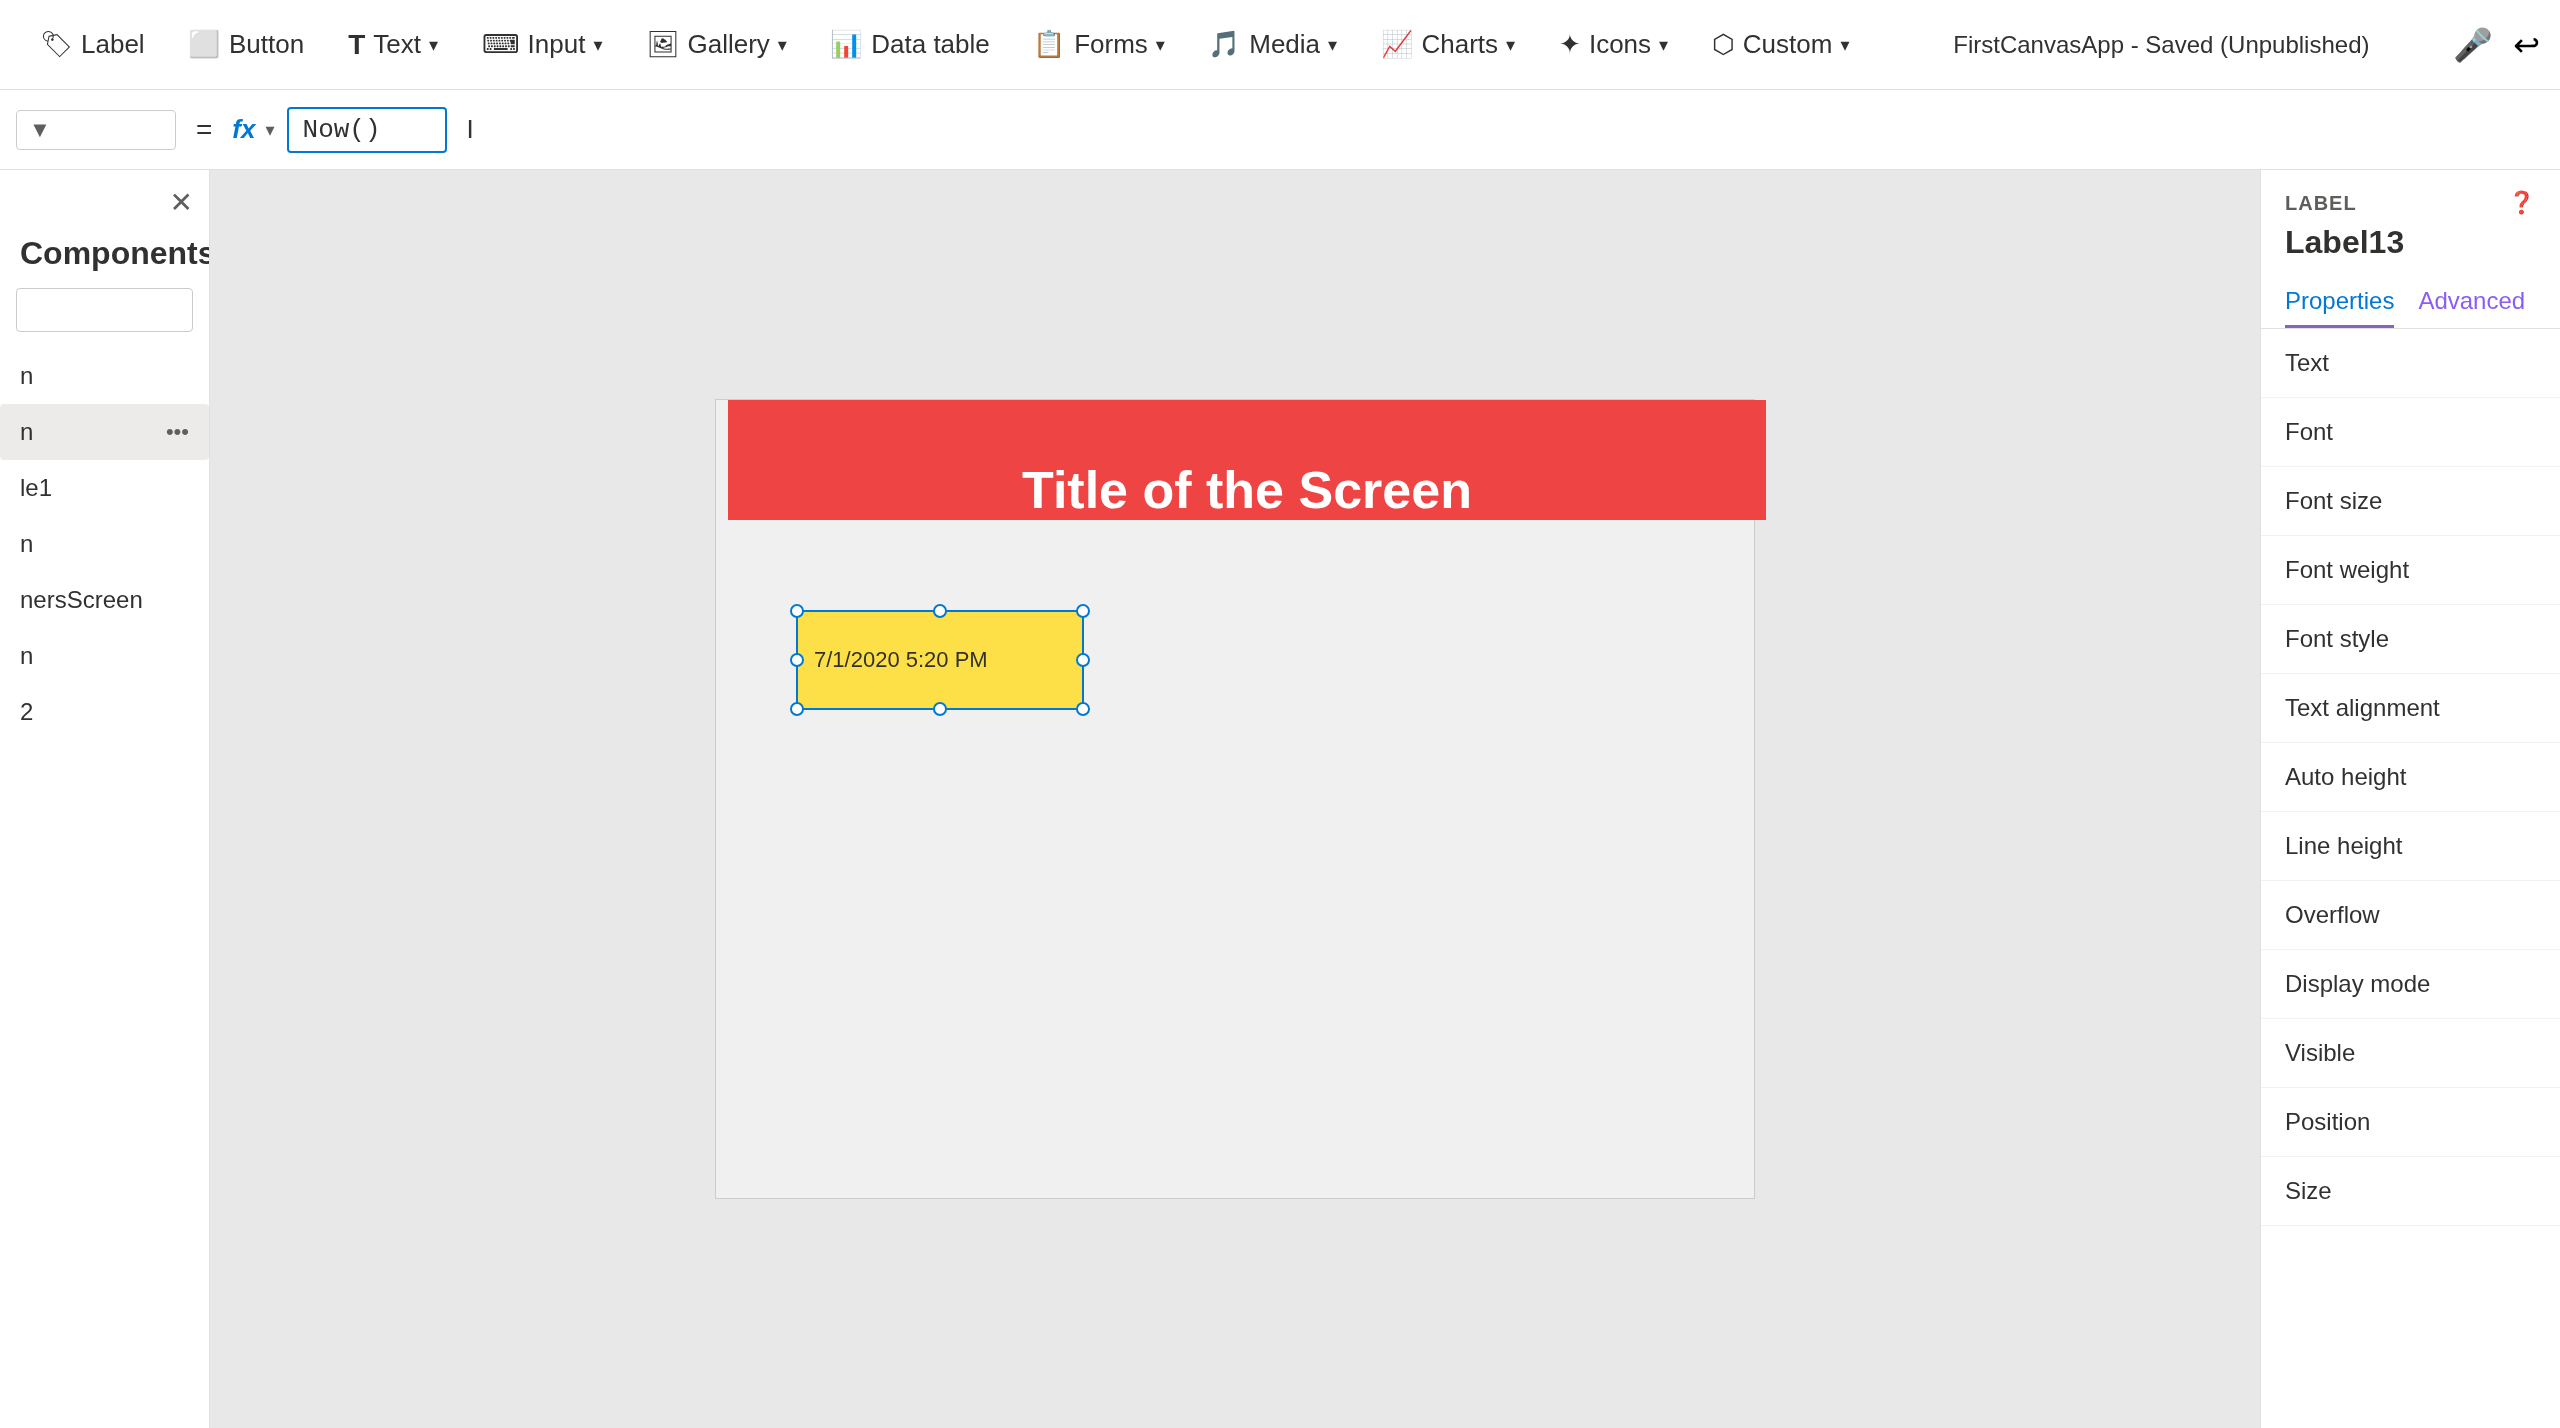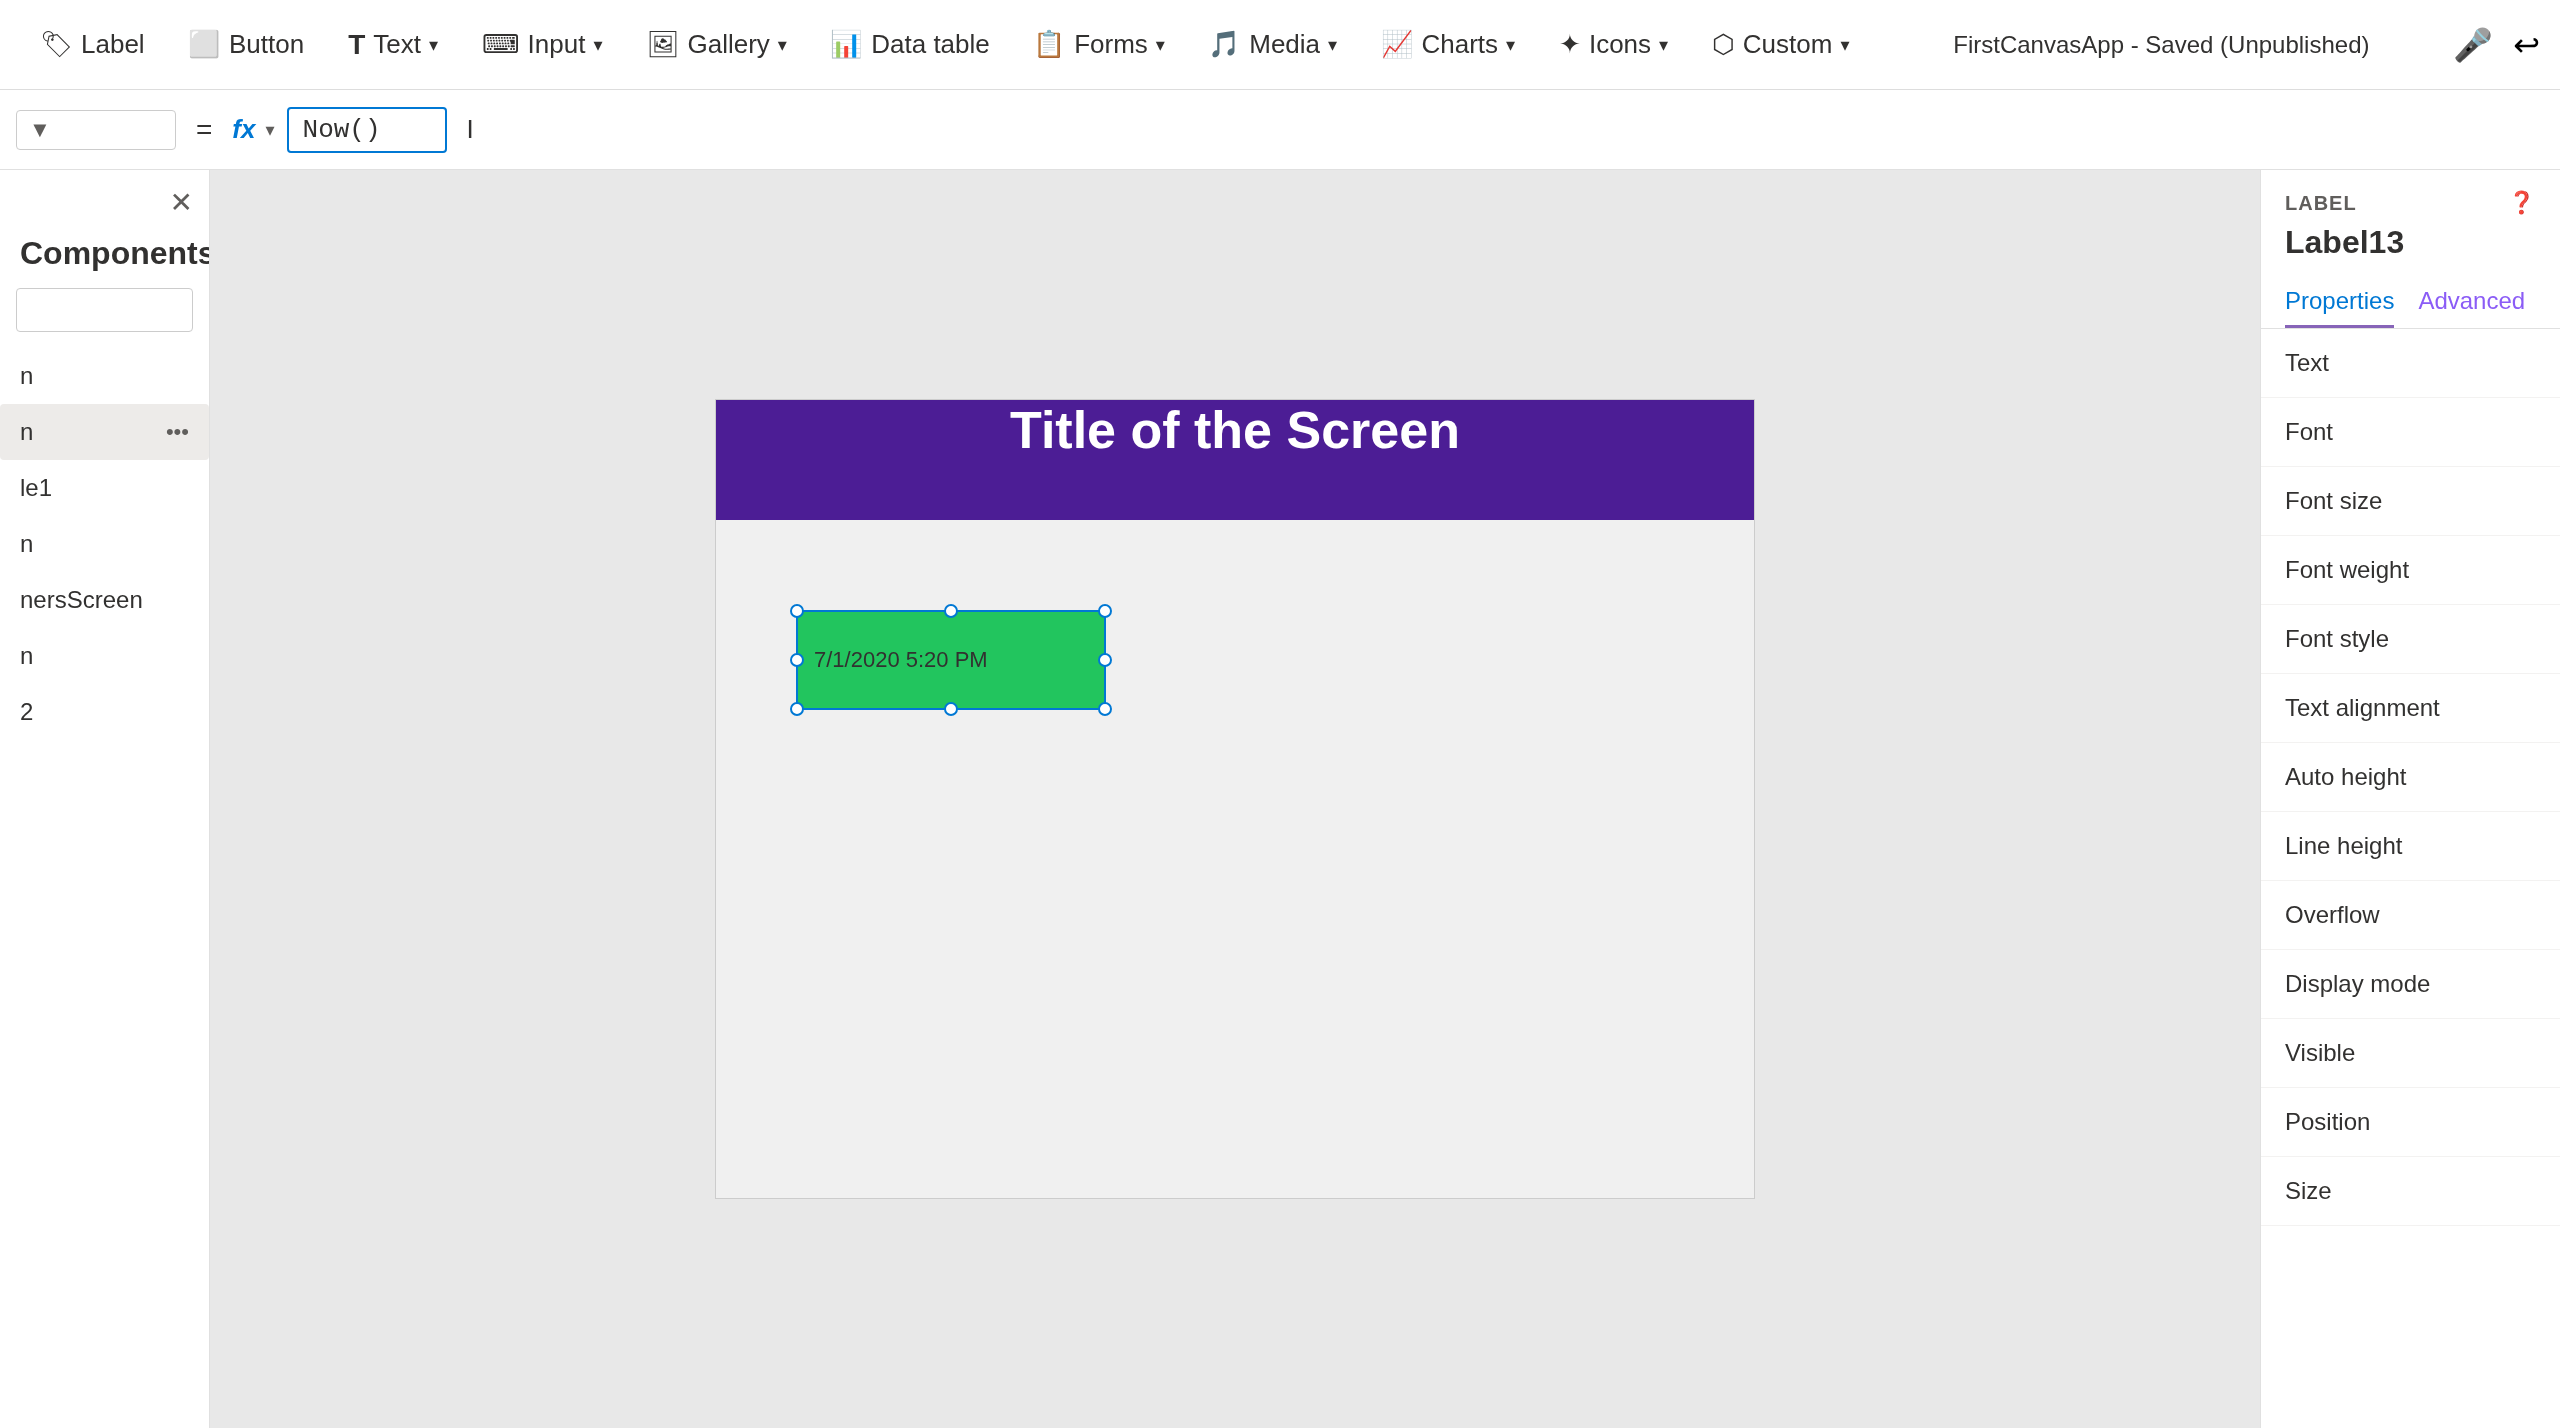--- a/index.html
+++ b/index.html
@@ -119,40 +119,41 @@
       overflow: hidden;
     }
     .canvas-frame {
       background: #f0f0f0;
       width: 1040px;
       height: 800px;
       position: relative;
       border: 1px solid #ccc;
     }
     .screen-title-bar {
-      background: #4c1d95;
+      background: #ef4444;
       width: 100%;
       height: 120px;
       display: flex;
-      align-items: flex-start;
+      align-items: flex-end;
       justify-content: center;
+      margin-left: 12px;
     }
     .screen-title-text {
       color: #fff;
       font-size: 52px;
       font-weight: 700;
     }
     .label-control {
       position: absolute;
       top: 210px;
       left: 80px;
-      width: 310px;
+      width: 288px;
       height: 100px;
       border: 2px solid #0078d4;
-      background: #22c55e;
+      background: #fde047;
       display: flex;
       align-items: center;
       padding: 0 16px;
       cursor: move;
     }
     .label-text {
       font-size: 22px;
       color: #323130;
     }
     

